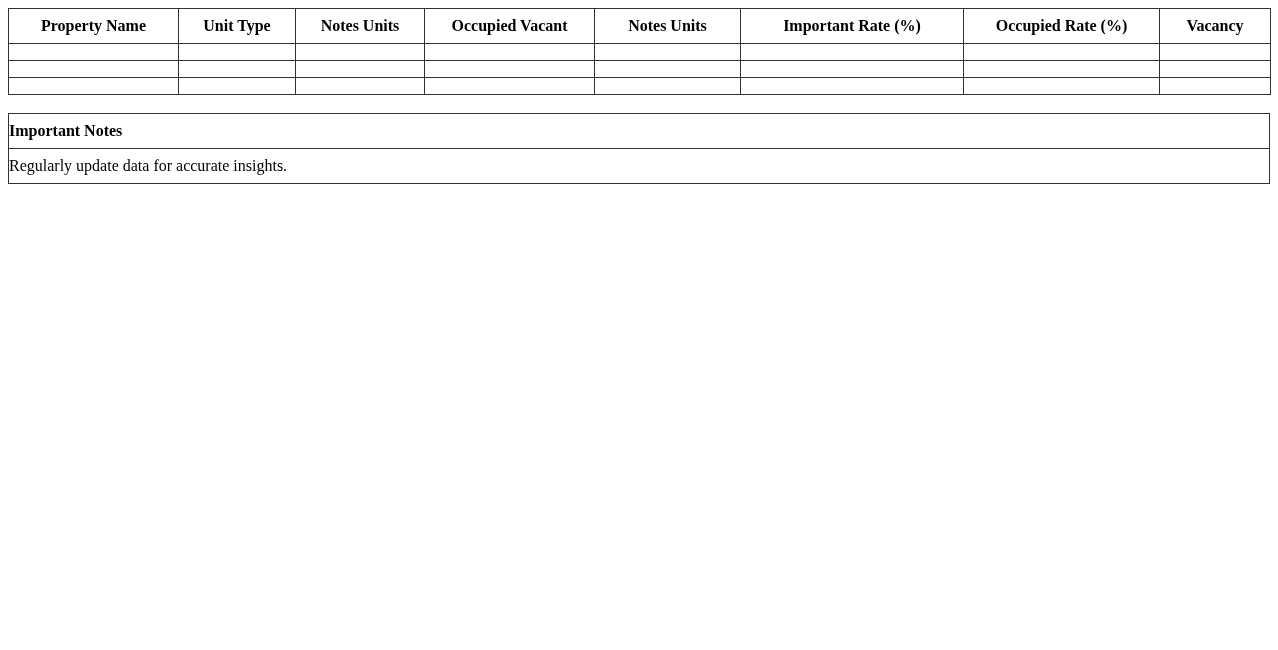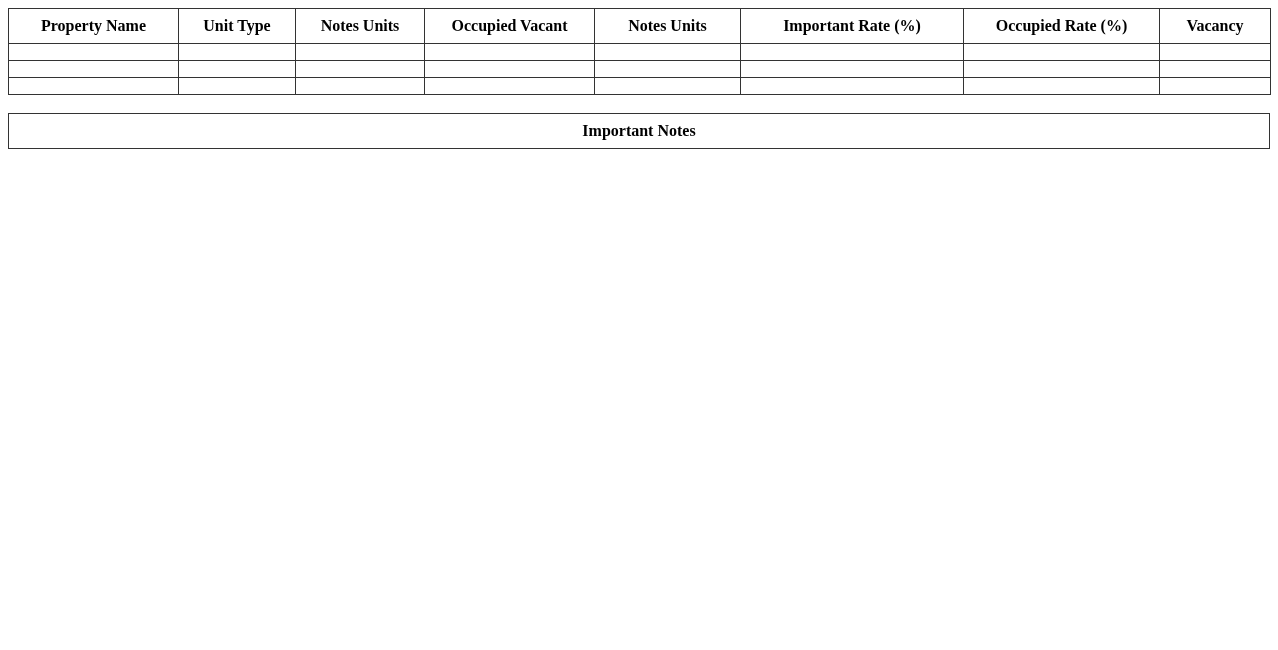--- a/index.html
+++ b/index.html
@@ -3,21 +3,21 @@
 <meta charset="utf-8">
 <style>
   html, body { margin: 0; padding: 0; background: #ffffff; }
   body { width: 1278px; height: 650px; position: relative; font-family: "Liberation Serif", serif; color: #000; }
   table { border-collapse: collapse; position: absolute; left: 8px; width: 1262px; table-layout: fixed; }
   td, th { border: 1px solid #333333; padding: 0; font-size: 16px; }
   #data-table { top: 8px; }
   #data-table th { height: 34px; font-weight: bold; text-align: center; vertical-align: middle; }
   #data-table td { height: 16px; }
   #notes-table { top: 113px; }
-  #notes-table th, #notes-table td { height: 34px; text-align: center; vertical-align: middle; }
+  #notes-table th, #notes-table td { height: 34px; text-align: left; vertical-align: middle; }
   #notes-table th { font-weight: bold; }
 </style>
 </head>
 <body>
 
 <table id="data-table">
   <colgroup>
     <col style="width:170px">
       <col style="width:117px">
       <col style="width:129px">
@@ -73,14 +73,17 @@
   </tbody>
 </table>
 
 <table id="notes-table">
   <thead>
     <tr>
       <th>Important Notes</th>
     </tr>
   </thead>
   <tbody>
+    <tr>
+        <td>Regularly update data for accurate insights.</td>
+      </tr>
   </tbody>
 </table>
 
 </body></html>

